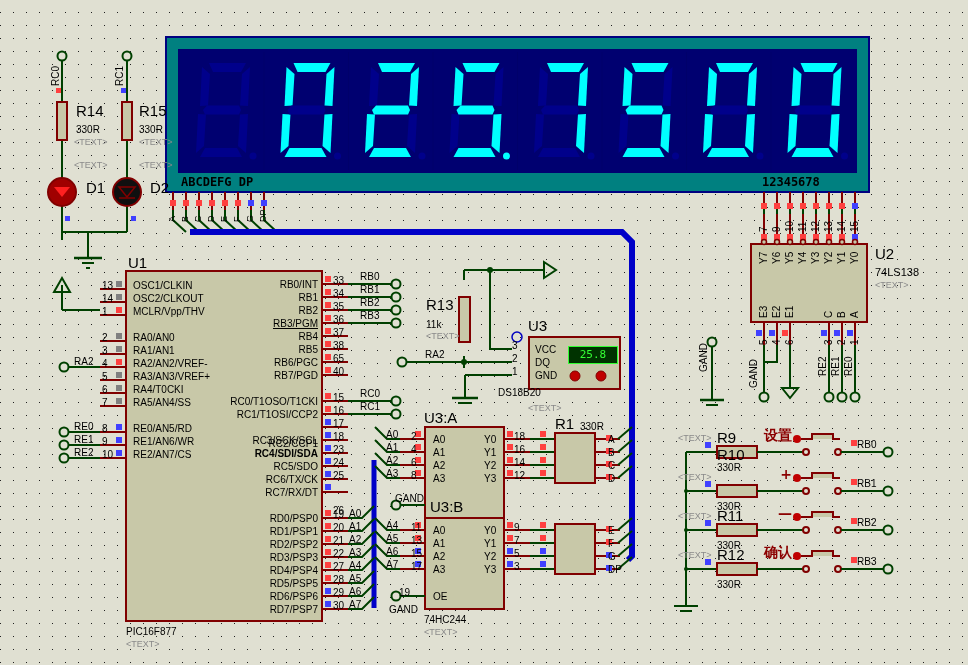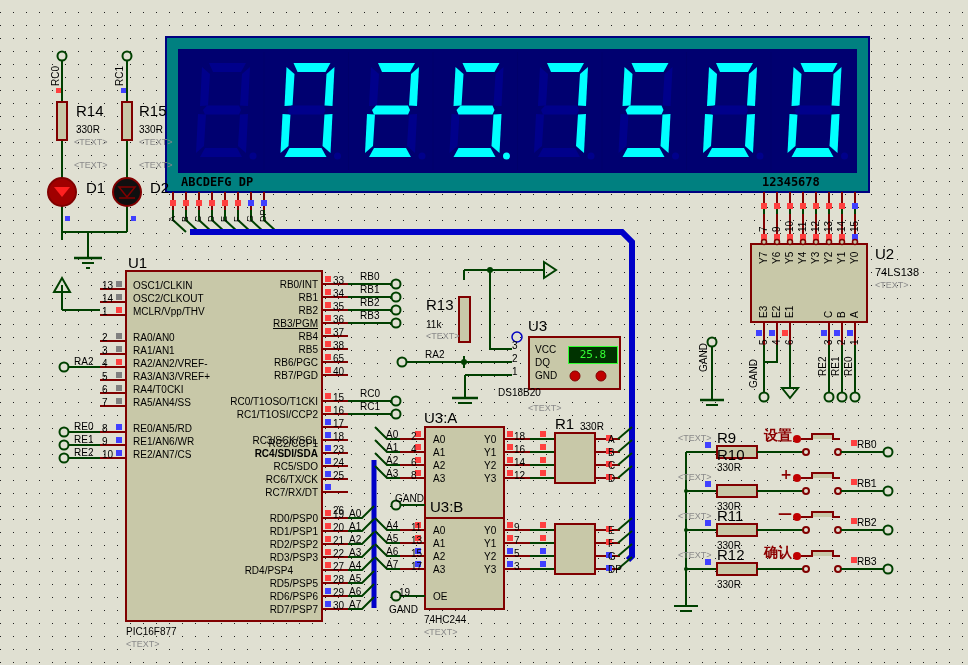--- a/index.html
+++ b/index.html
@@ -644,21 +644,21 @@
     <div class="t pin" style="left: 333px; top: 522px;">20</div>
     <div class="t pin" style="top: 526px; right: 650px;">RD1/PSP1</div>
     <div class="t pin" style="left: 349px; top: 521px;">A1</div>
     <div class="t pin" style="left: 333px; top: 535px;">21</div>
     <div class="t pin" style="top: 539px; right: 650px;">RD2/PSP2</div>
     <div class="t pin" style="left: 349px; top: 534px;">A2</div>
     <div class="t pin" style="left: 333px; top: 548px;">22</div>
     <div class="t pin" style="top: 552px; right: 650px; padding-left: 18px;">RD3/PSP3</div>
     <div class="t pin" style="left: 349px; top: 547px;">A3</div>
     <div class="t pin" style="left: 333px; top: 561px;">27</div>
-    <div class="t pin" style="top: 565px; right: 675px;">RD4/PSP4</div>
+    <div class="t pin" style="top: 565px; right: 650px;">RD4/PSP4</div>
     <div class="t pin" style="left: 349px; top: 560px;">A4</div>
     <div class="t pin" style="left: 333px; top: 574px;">28</div>
     <div class="t pin" style="top: 578px; right: 650px;">RD5/PSP5</div>
     <div class="t pin" style="left: 349px; top: 573px;">A5</div>
     <div class="t pin" style="left: 333px; top: 587px;">29</div>
     <div class="t pin" style="top: 591px; right: 650px;">RD6/PSP6</div>
     <div class="t pin" style="left: 349px; top: 586px;">A6</div>
     <div class="t pin" style="left: 333px; top: 600px;">30</div>
     <div class="t pin" style="top: 604px; right: 650px;">RD7/PSP7</div>
     <div class="t pin" style="left: 349px; top: 599px;">A7</div>

